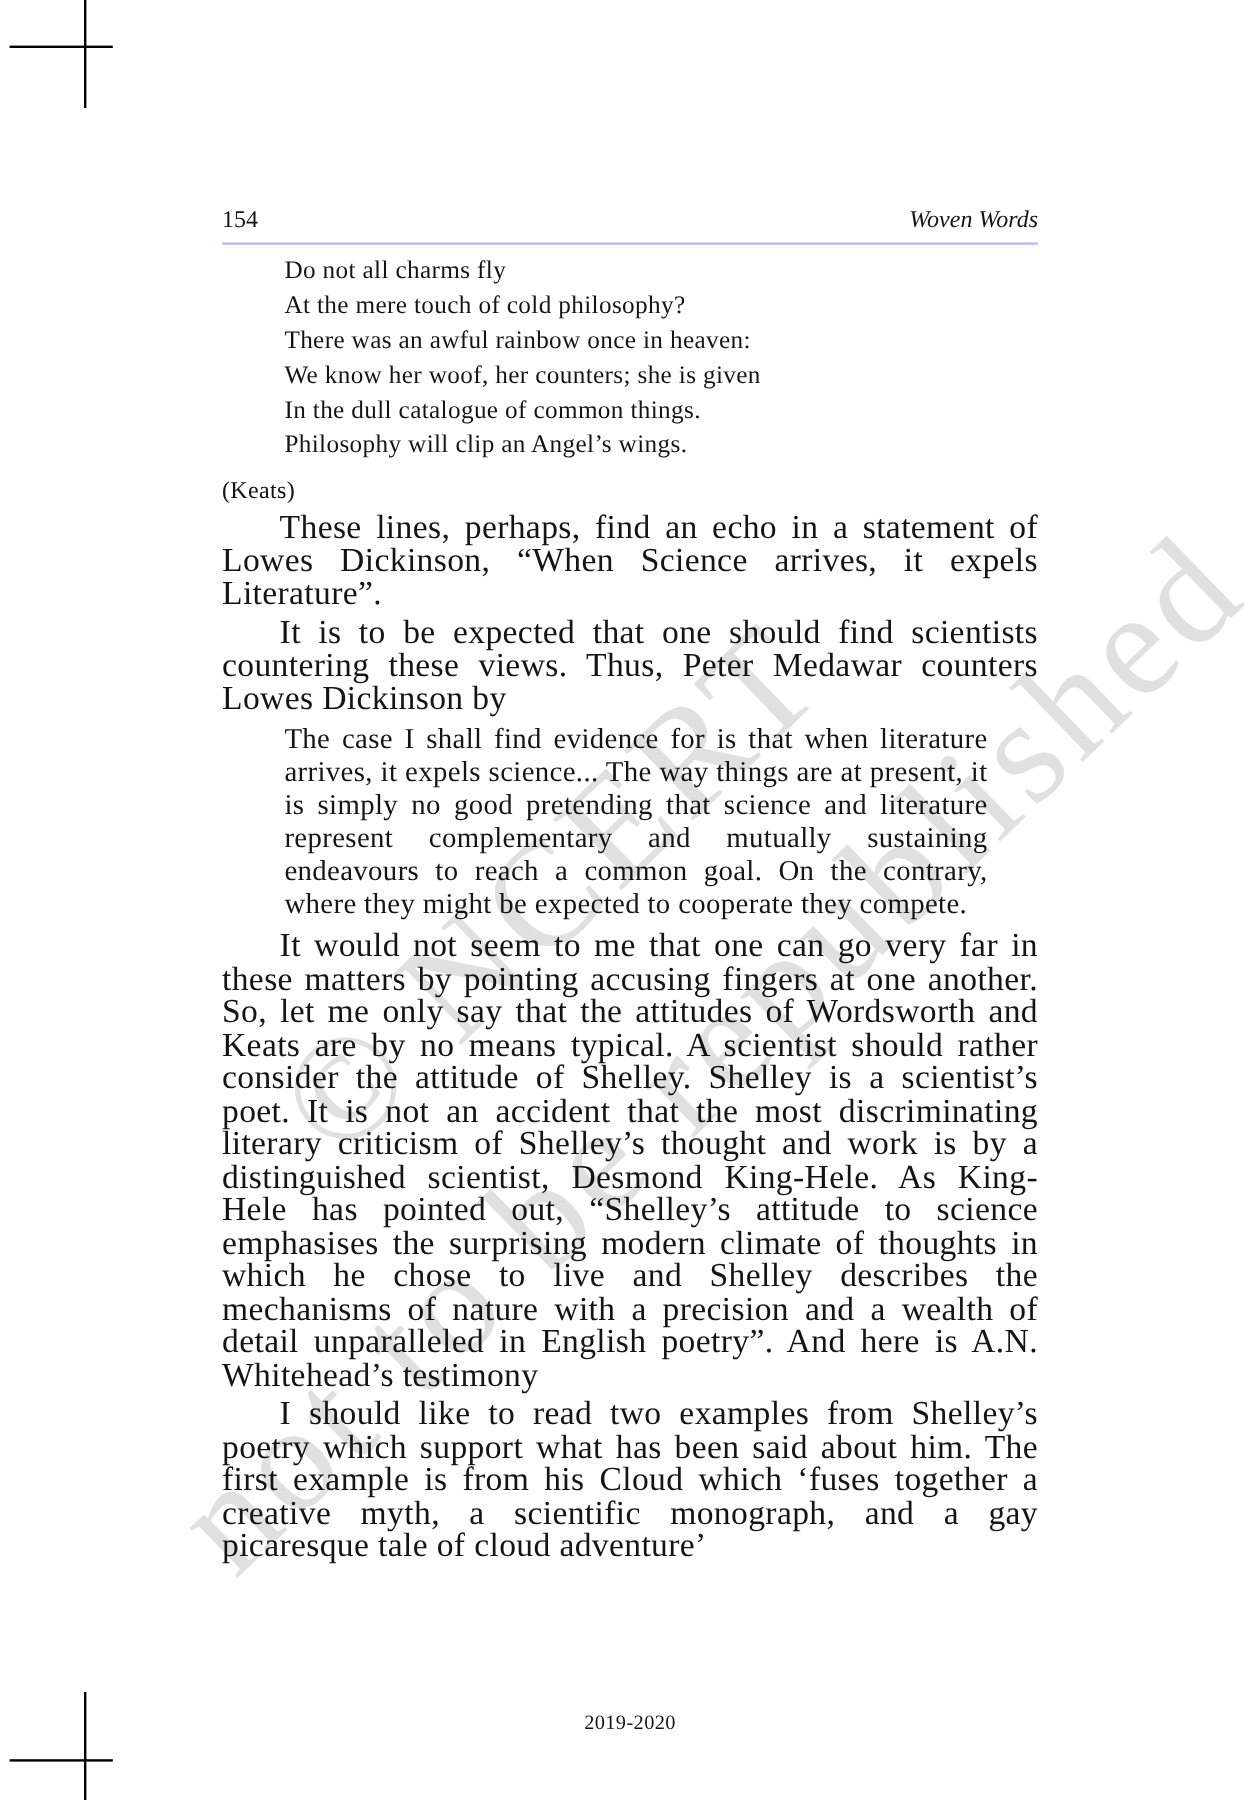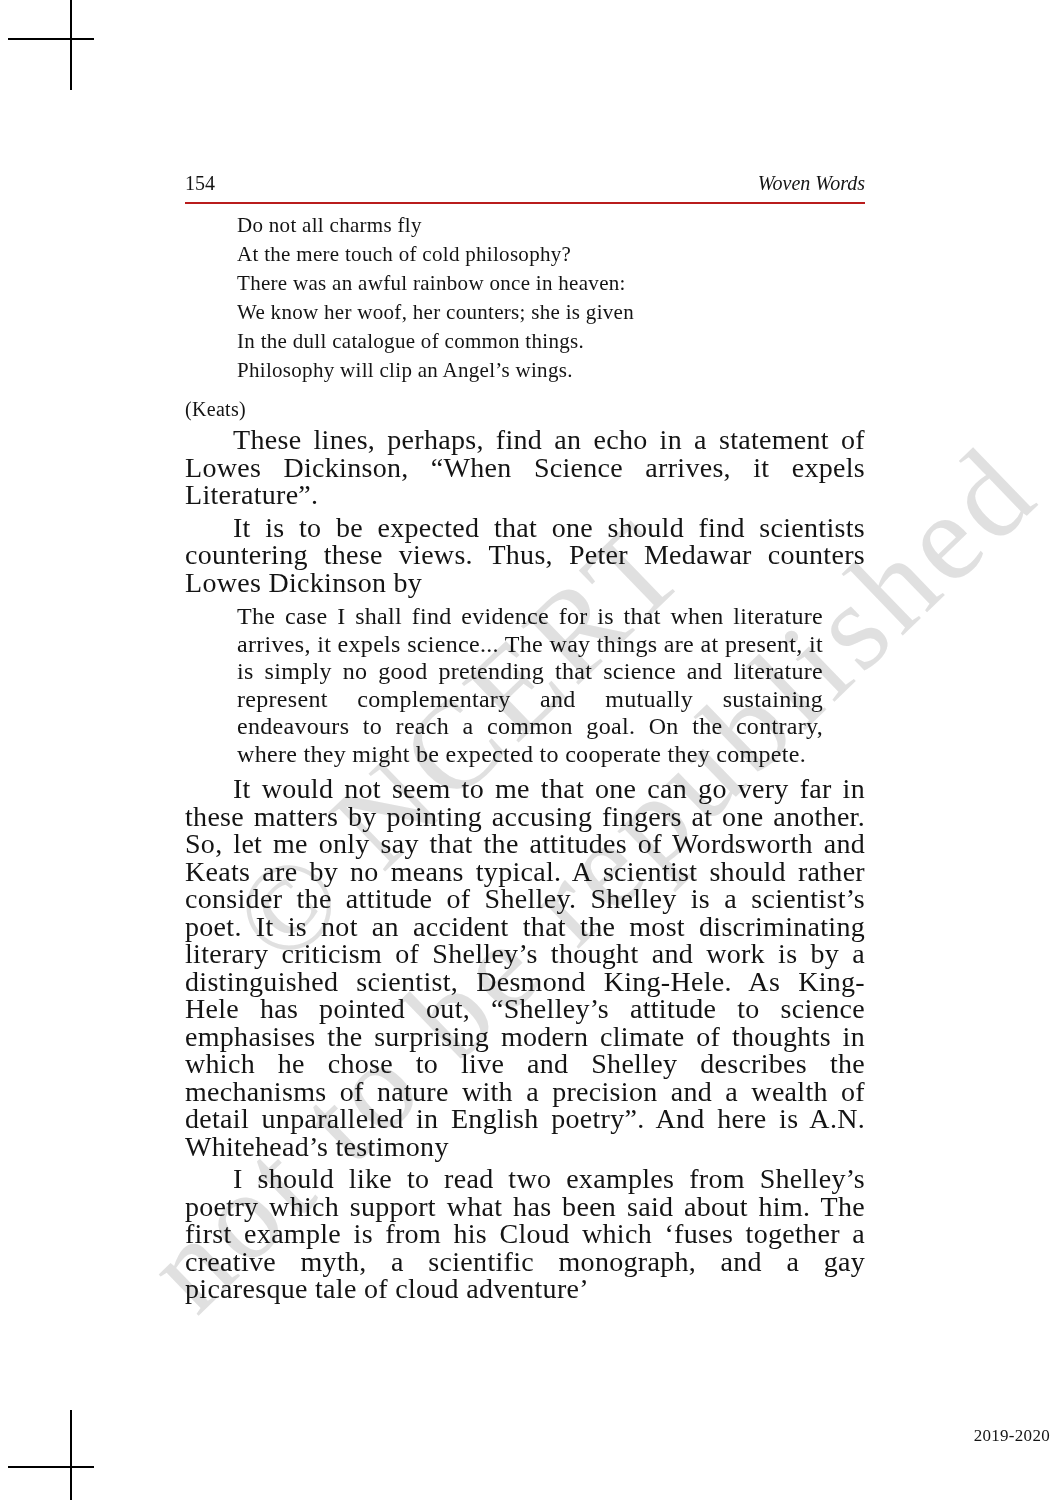--- a/index.html
+++ b/index.html
@@ -32,21 +32,21 @@
 
   
   .content {
     position: absolute; left: 185px; top: 172px; width: 680px;
     z-index: 1;
   }
   .page-header {
     display: flex; justify-content: space-between; align-items: baseline;
     font-size: 20px;
     padding-bottom: 7px;
-    border-bottom: 2px solid #b91c1c;
+    border-bottom: 2px solid #c4b5fd;
   }
   .book-title { font-style: italic; }
 
   .poem {
     margin: 7px 0 0 52px;
     font-size: 21px; line-height: 29px;
     letter-spacing: 0.3px;
   }
   .attribution {
     text-align: left;
@@ -65,21 +65,21 @@
   .blockquote {
     margin: 7px 42px 7px 52px;
     font-size: 24px; line-height: 27.5px;
     letter-spacing: 0.3px;
     text-align: justify;
   }
   .italic { }
 
   .page-footer {
     position: absolute; left: 0; right: 0; top: 1426px;
-    text-align: right;
+    text-align: center;
     font-size: 17px;
     z-index: 1;
     letter-spacing: 0.3px;
   }
 </style>
 </head>
 <body>
 
 <div class="crop v-tl"></div>
 <div class="crop h-tl"></div>

